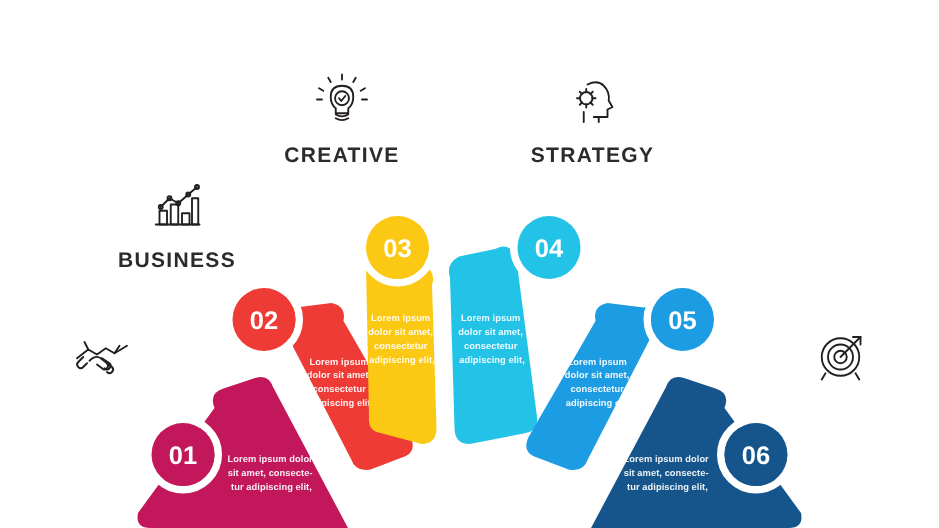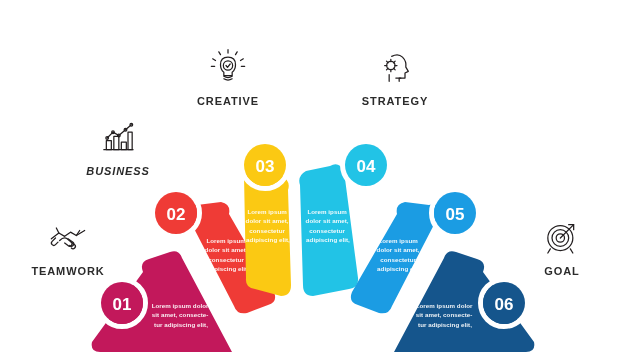--- a/index.html
+++ b/index.html
@@ -39,21 +39,21 @@
     text-anchor: middle;
     dominant-baseline: central;
   }
   .outer-label {
     position: absolute;
     text-align: center;
     font-family: "Liberation Sans", sans-serif;
   }
   .outer-label .lbl-txt {
     display: block;
-    font-size: 11px;
+    font-size: 14px;
     font-weight: bold;
     color: #2b2b2b;
     letter-spacing: 0.9px;
     white-space: nowrap;
   }
   .outer-label .icon-wrap {
     display: block;
     margin: 0 auto 7px auto;
     width: 40px;
     height: 40px;
@@ -206,24 +206,23 @@
       <svg viewBox="0 0 48 48" aria-hidden="true">
         <path class="ico" d="M4 25 L13 18 L20 22 L27 17 L34 21 L44 15"></path>
         <path class="ico" d="M13 18 L10 12"></path>
         <path class="ico" d="M34 21 L38 15"></path>
         <path class="ico" d="M14 27 q5 -5 9 -2 l5 4 q2 2 0 4 q-2 2 -4 0 l-4 -3"></path>
         <path class="ico" d="M24 25 l6 4 q2 2 0 4 q-2 2 -4 0"></path>
         <path class="ico" d="M28 29 l4 3 q2 2 0 4 q-2 2 -4 0"></path>
         <path class="ico" d="M9 24 l-4 4 q-2 2 0 4 q2 2 4 0 l3 -3"></path>
       </svg>
     </span>
-    <span class="lbl-txt">TEAMWORK</span>
-  </div>
-
-  <div class="outer-label" style="left:64px; top:118px; width:108px;font-style:italic;">
+  </div>
+
+  <div class="outer-label" style="left:64px; top:118px; width:108px;">
     <span class="icon-wrap">
       <svg viewBox="0 0 48 48" aria-hidden="true">
         <path class="ico" d="M7 38 H42"></path>
         <rect class="ico" x="10" y="27" width="6" height="11"></rect>
         <rect class="ico" x="19" y="22" width="6" height="16"></rect>
         <rect class="ico" x="28" y="29" width="6" height="9"></rect>
         <rect class="ico" x="36" y="17" width="5" height="21"></rect>
         <path class="ico" d="M11 24 L18 17 L25 21 L33 14 L40 8"></path>
         <circle class="ico" cx="11" cy="24" r="1.6"></circle>
         <circle class="ico" cx="18" cy="17" r="1.6"></circle>
@@ -276,16 +275,15 @@
     <span class="icon-wrap">
       <svg viewBox="0 0 48 48" aria-hidden="true">
         <circle class="ico" cx="22" cy="24" r="15"></circle>
         <circle class="ico" cx="22" cy="24" r="10"></circle>
         <circle class="ico" cx="22" cy="24" r="5"></circle>
         <path class="ico" d="M22 24 L38 8"></path>
         <path class="ico" d="M32 8 L38 8 L38 14"></path>
         <path class="ico" d="M10 37 L7 42 M34 37 L37 42"></path>
       </svg>
     </span>
-    <span class="lbl-txt">GOAL</span>
   </div>
 
 </div>
 
 </body></html>

